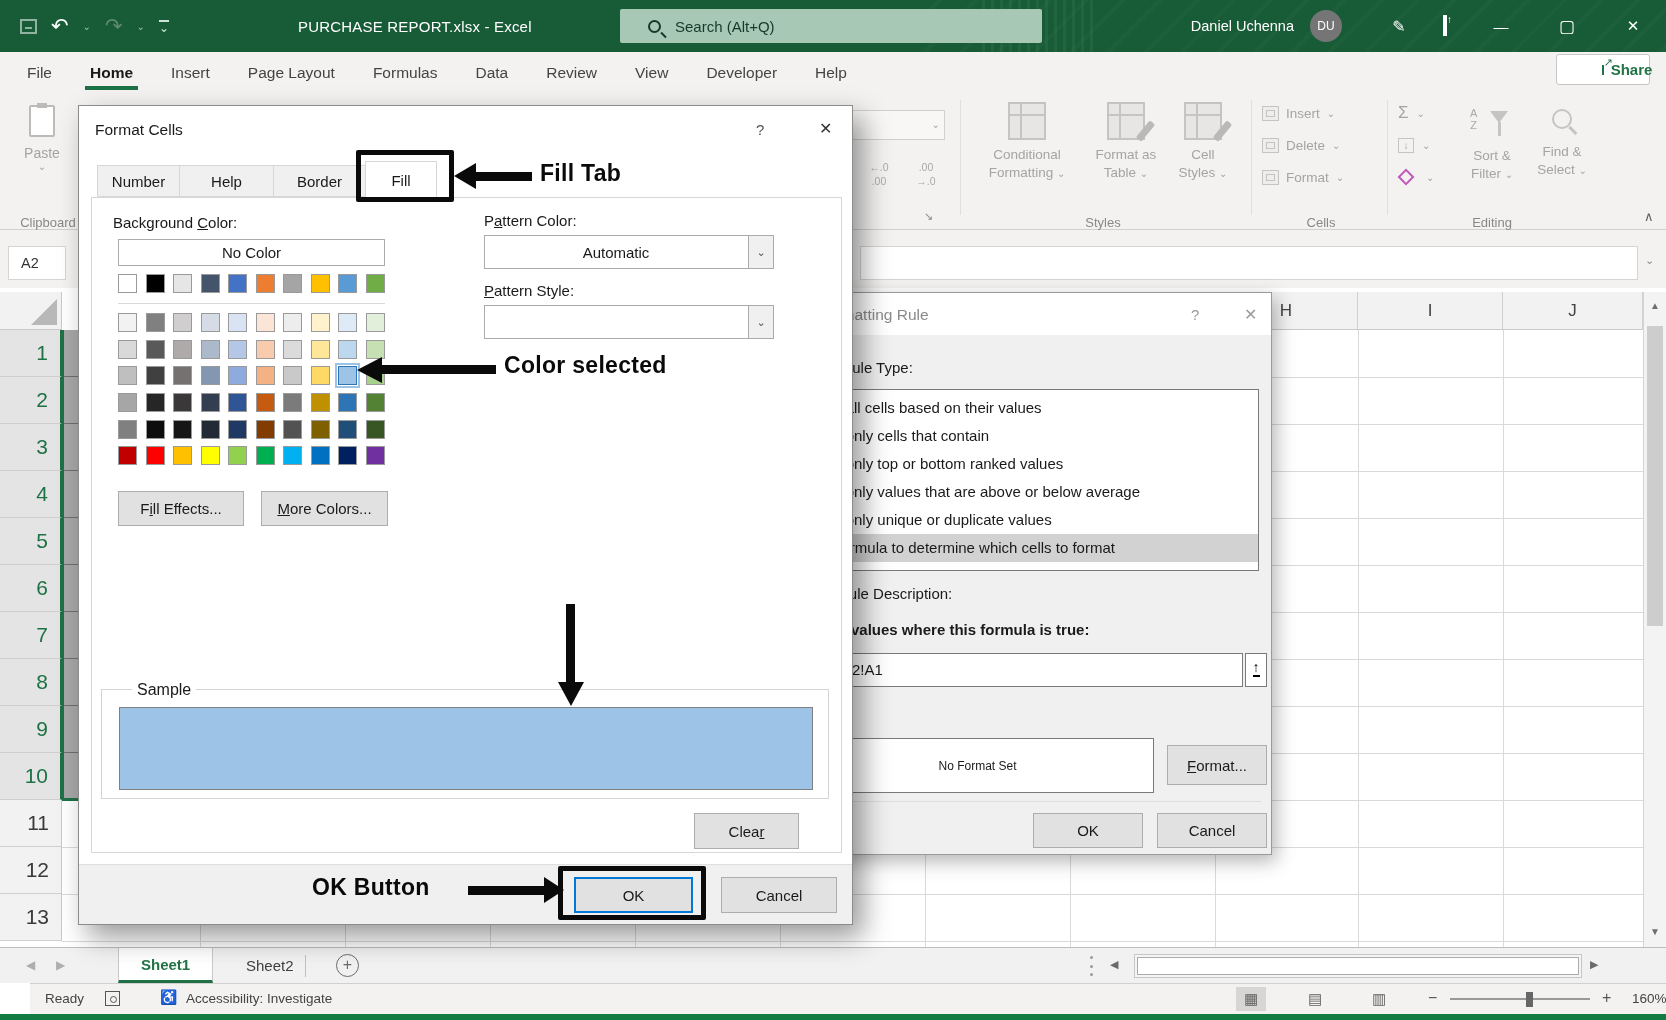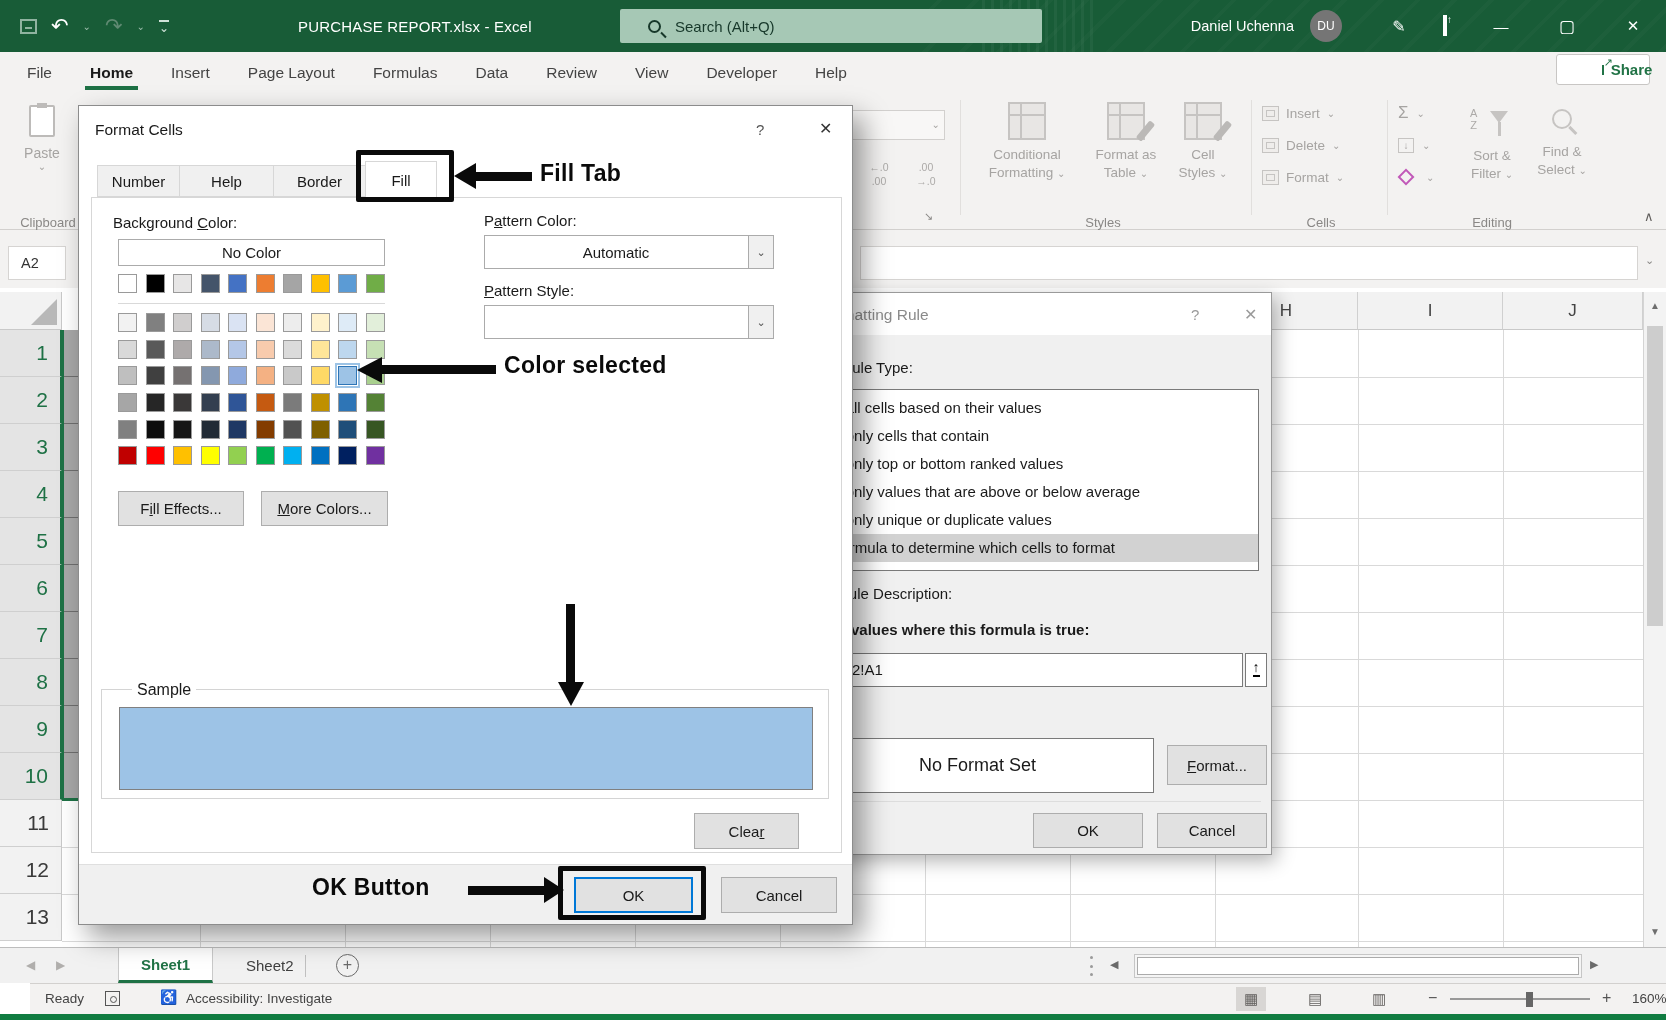--- a/index.html
+++ b/index.html
@@ -130,21 +130,21 @@
   .nfr-help { position:absolute; left:422px; top:13px; color:#9A9A9A; font-size:15px; }
   .nfr-close { position:absolute; left:475px; top:12px; color:#9A9A9A; font-size:16px; }
   .nfr-titlebar { position:absolute; left:0; top:0; width:100%; height:42px; background:#FFF; }
   .nfr-label { position:absolute; font-size:15px; color:#1a1a1a; }
   .rulelist { position:absolute; left:14px; top:96px; width:476px; height:182px; background:#fff; border:1px solid #7A7A7A; padding-top:4px; }
   .rule-item { height:28px; line-height:28px; font-size:15px; color:#1a1a1a; padding-left:10px; white-space:nowrap; }
   .rule-item.sel { background:#D2D2D2; }
   .nfr-input { position:absolute; left:27px; top:360px; width:447px; height:34px; background:#fff; border:1px solid #7A7A7A; font-size:15px; color:#1a1a1a; line-height:32px; padding-left:7px; }
   .nfr-collapse { position:absolute; left:476px; top:360px; width:22px; height:34px; background:#fff; border:1px solid #7A7A7A; text-align:center; }
   .nfr-collapse span { font-size:14px; font-weight:700; color:#000; border-bottom:2px solid #000; line-height:26px; }
-  .nfr-preview { position:absolute; left:32px; top:445px; width:353px; height:55px; background:#fff; border:1px solid #7A7A7A; display:flex; align-items:center; justify-content:center; font-size:18px; color:#1a1a1a; }
+  .nfr-preview { position:absolute; left:32px; top:445px; width:353px; height:55px; background:#fff; border:1px solid #7A7A7A; display:flex; align-items:center; justify-content:center; font-size:12px; color:#1a1a1a; }
   .nfr-format { position:absolute; left:398px; top:452px; width:100px; height:40px; }
   .nfr-ok { position:absolute; left:264px; top:520px; width:110px; height:35px; }
   .nfr-cancel { position:absolute; left:388px; top:520px; width:110px; height:35px; }
   .nfr-sep { position:absolute; left:12px; top:508px; width:480px; height:1px; background:#DDD; }
 
   
   .fcd { position:absolute; left:78px; top:105px; width:775px; height:820px; background:#fff; border:1px solid #8C8C8C; box-shadow:10px 12px 26px rgba(0,0,0,.4); z-index:30; }
   .fcd-title { position:absolute; left:16px; top:15px; font-size:15.5px; color:#1a1a1a; }
   .fcd-help { position:absolute; left:677px; top:15px; font-size:15px; color:#555; }
   .fcd-close { position:absolute; left:740px; top:14px; }

